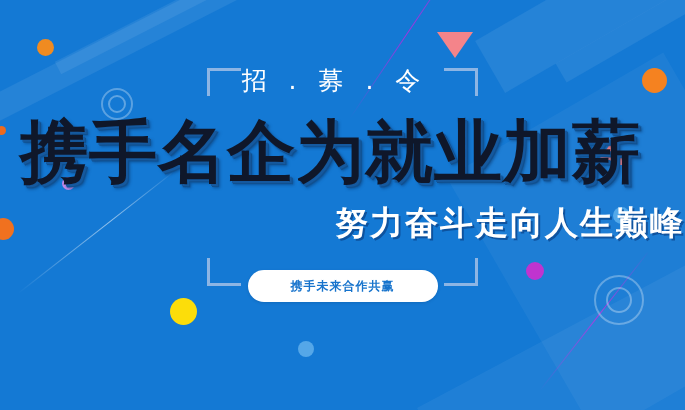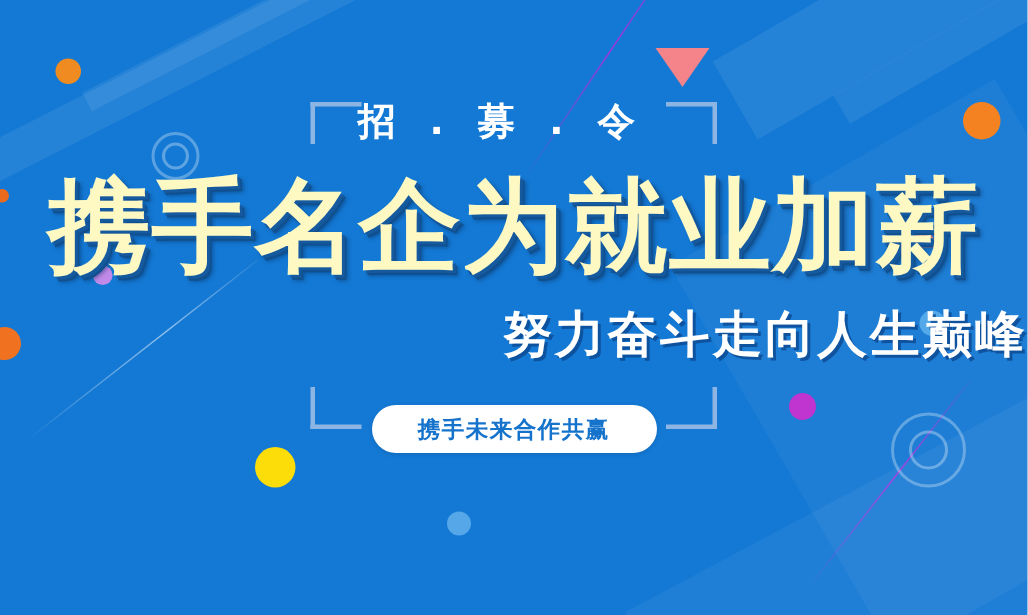--- a/index.html
+++ b/index.html
@@ -148,42 +148,43 @@
   .br-br::after  { right: 0; bottom: 0; width: 34px; height: 3px; }
 
   
   .eyebrow {
     position: absolute;
     left: 0; right: 16px;
     top: 68px;
     text-align: center;
     color: #ffffff;
     font-size: 25px;
-    font-weight: 700;
+    font-weight: 400;
     letter-spacing: 7px;
     line-height: 1;
     white-space: nowrap;
   }
 
   .headline {
     position: absolute;
     left: 0; right: 0;
     top: 118px;
-    text-align: center;
-    color: #fef9c3;
+    text-align: left;
+    color: #0f172a;
     font-size: 68px;
     font-weight: bold;
     line-height: 1;
     letter-spacing: 1px;
     white-space: nowrap;
     text-shadow:
        2px 0px 0 #1a5fae,
        3px 2px 0 #124d92,
        4px 3px 0 #0f4versions,
        3px 3px 4px rgba(8,50,100,0.55);
+    padding-left: 20px;
   }
   
   .headline {
     text-shadow:
        2px 2px 0 #15599f,
        3px 3px 0 #11508f,
        4px 4px 3px rgba(6,45,95,0.5);
   }
 
   .subhead {
@@ -209,21 +210,21 @@
     height: 32px;
     border-radius: 16px;
     background: #ffffff;
     display: flex;
     align-items: center;
     justify-content: center;
     box-shadow: 0 1px 3px rgba(0,40,90,0.18);
   }
   .pill-label {
     color: #1673cc;
-    font-size: 15px;
+    font-size: 12px;
     font-weight: bold;
     letter-spacing: 1px;
     line-height: 1;
     white-space: nowrap;
   }
 </style>
 </head>
 <body>
 
 <div class="banner">

